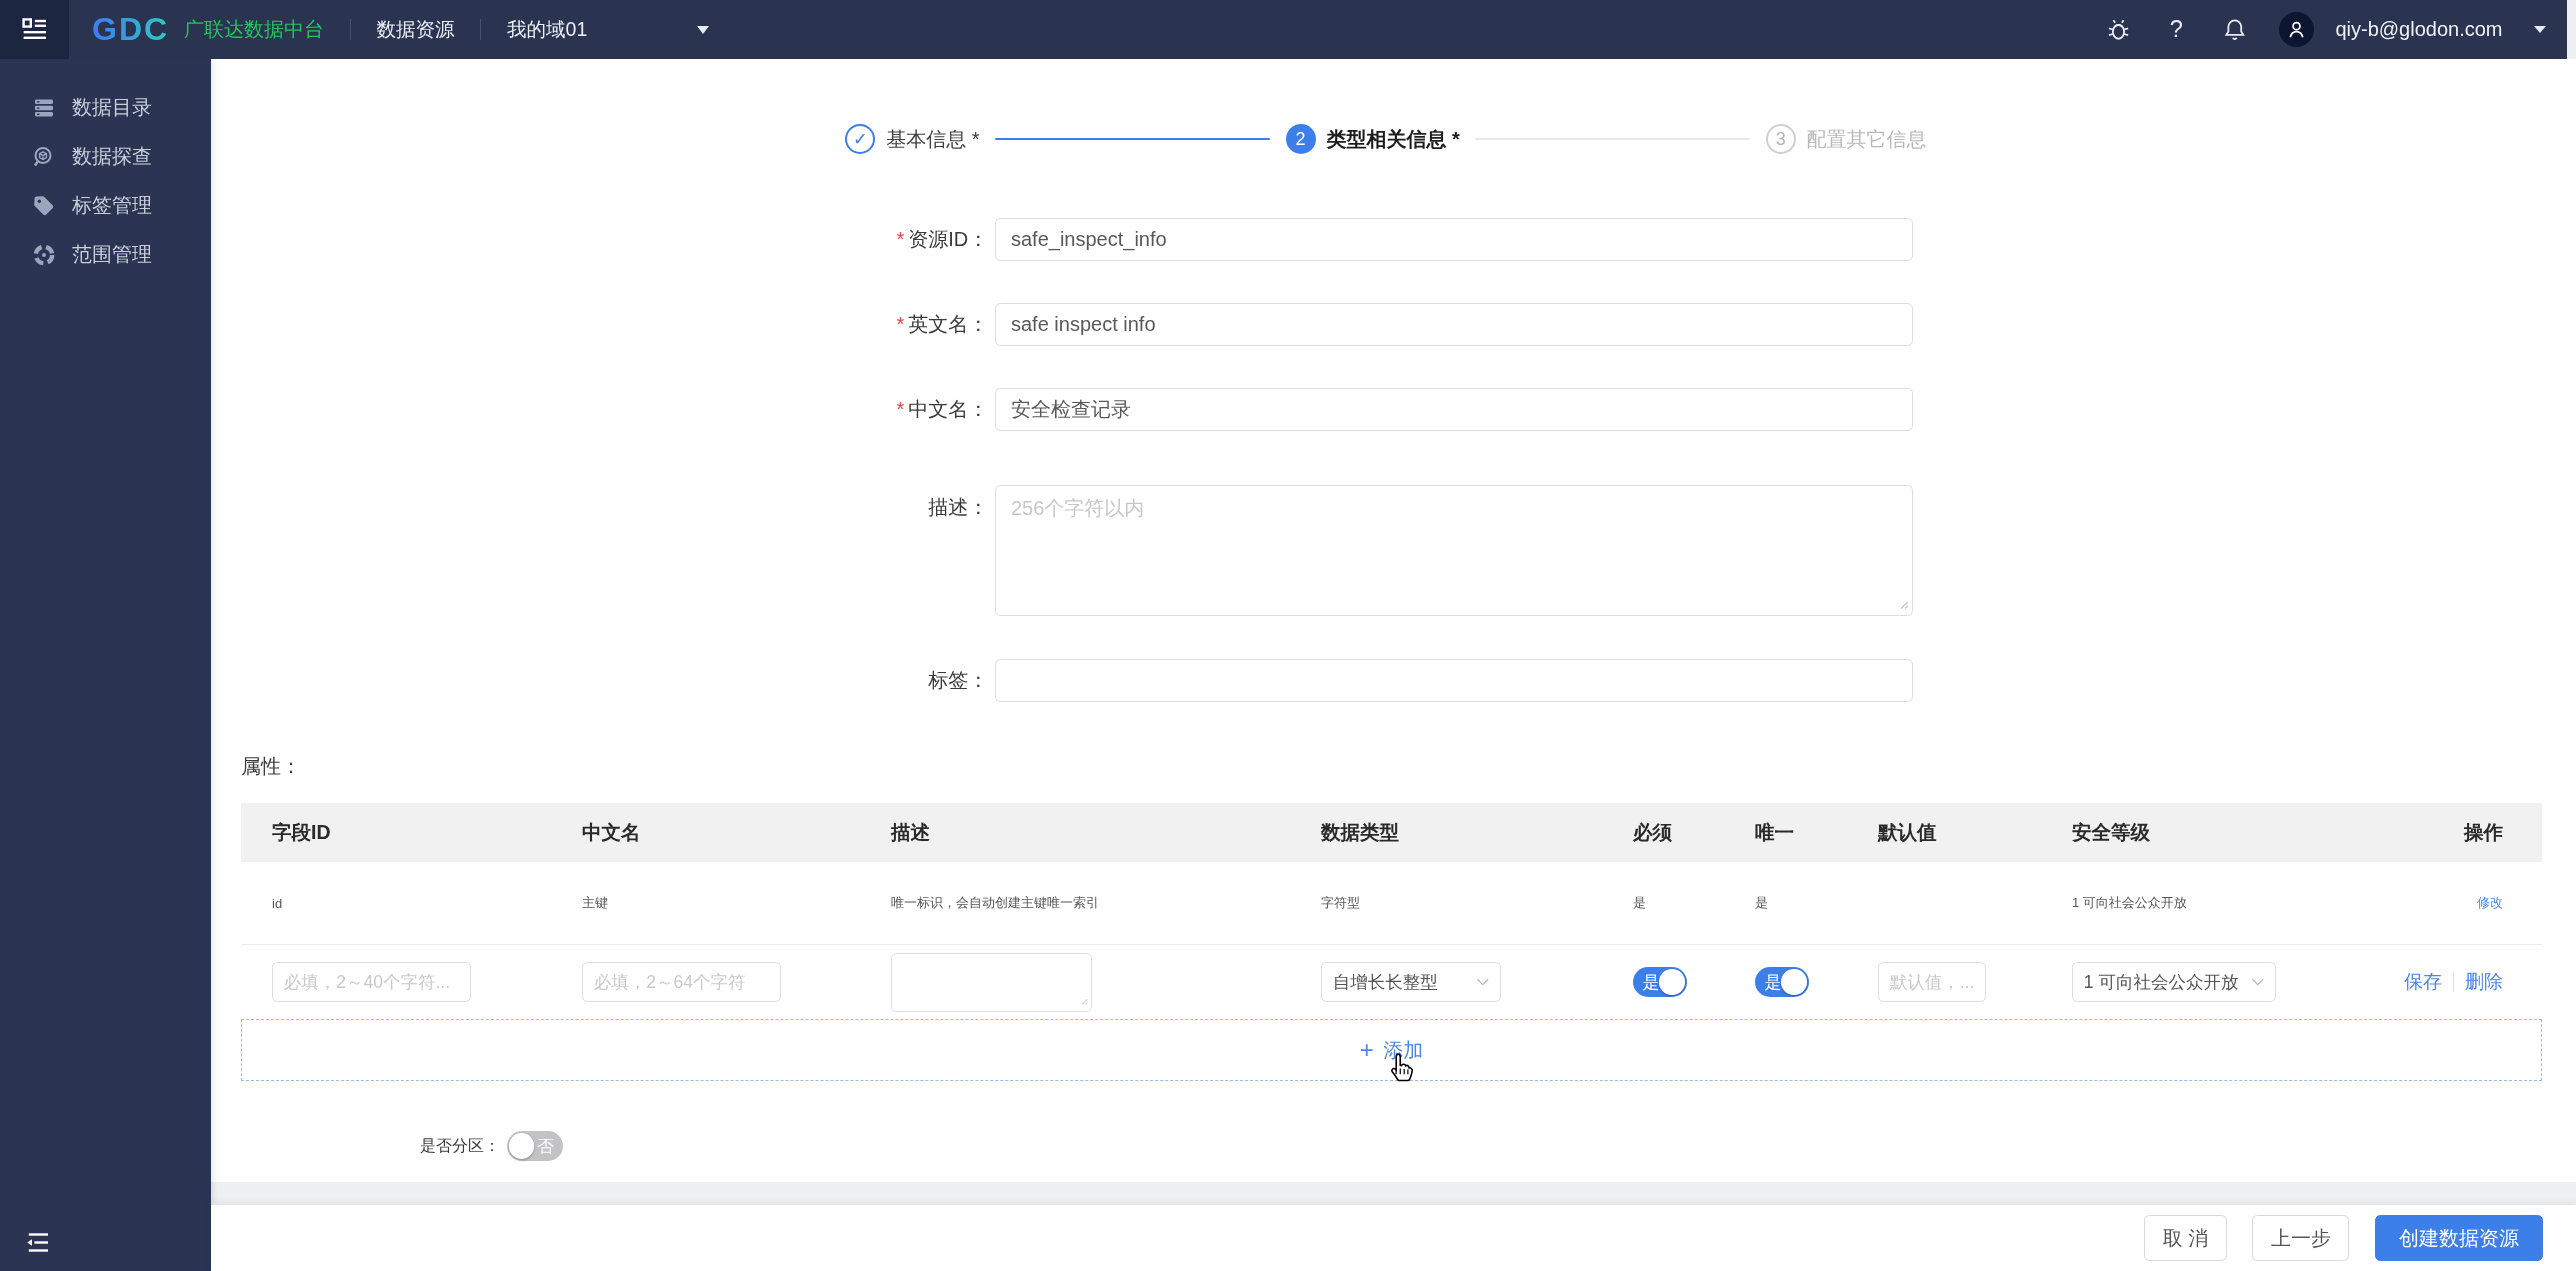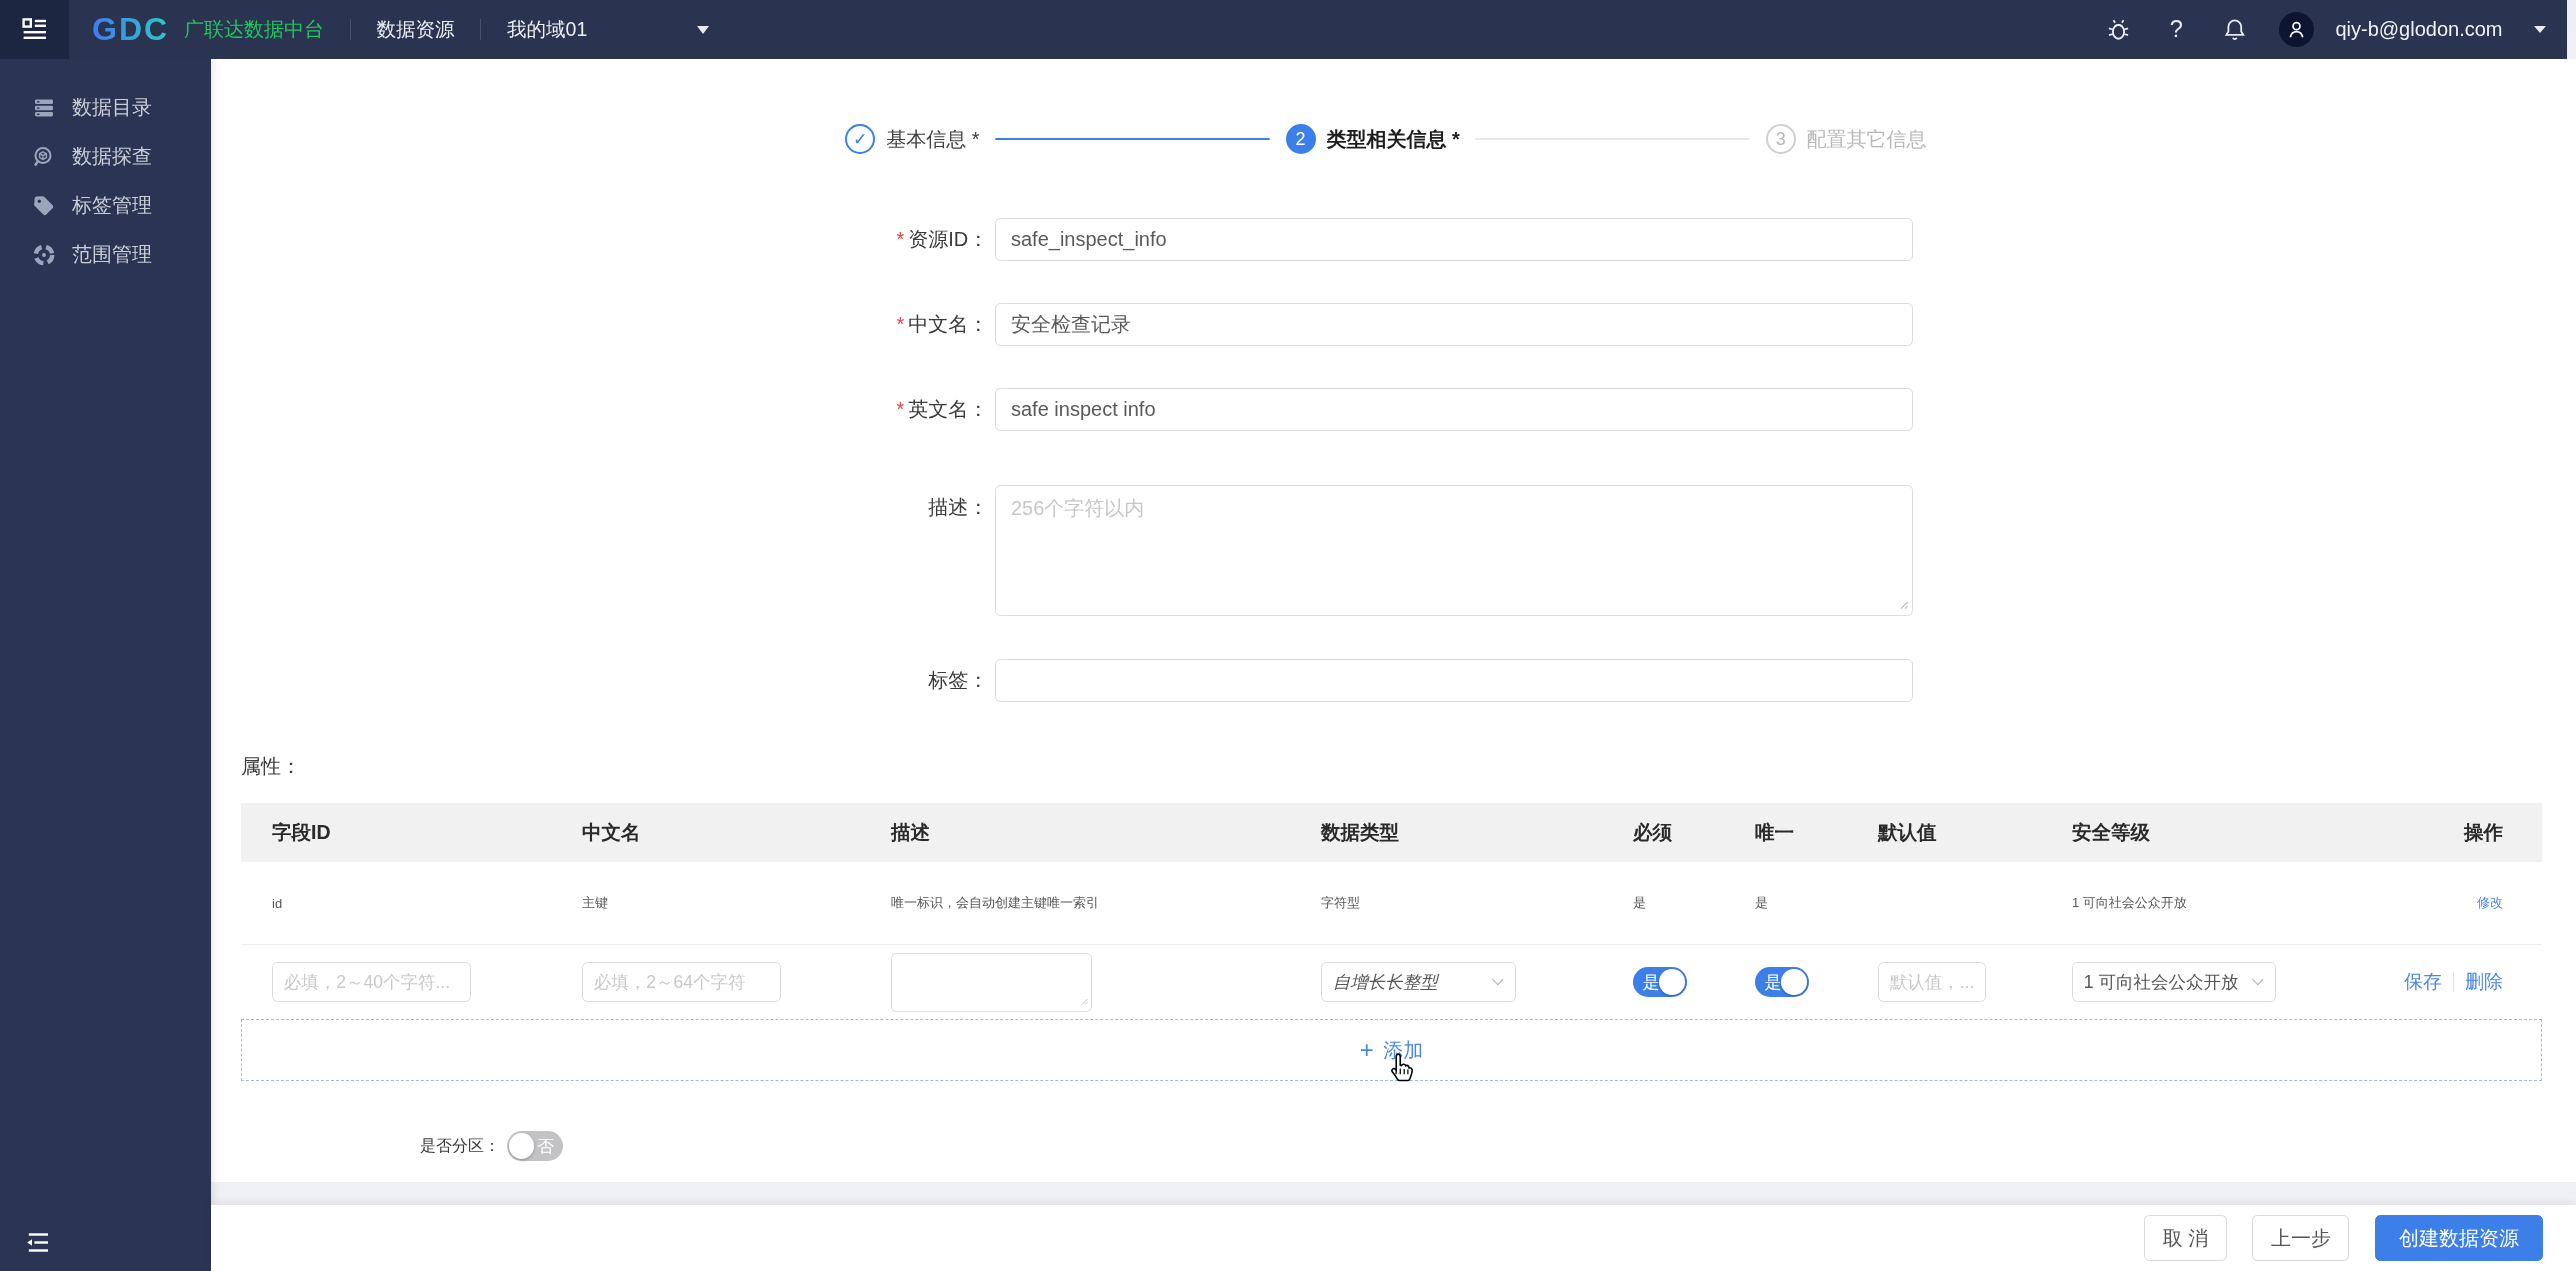--- a/index.html
+++ b/index.html
@@ -82,21 +82,21 @@
   .link{color:#4a86e8;cursor:pointer;}
   .editor-row{height:74px;}
   .mini-input{width:199px;height:40px;border:1.3px solid #ddd;border-radius:5.4px;padding:0 10.8px;
               font-size:17.5px;color:#595959;font-family:inherit;outline:none;}
   .mini-input::placeholder{color:#c9c9c9;}
   .mini-area{position:relative;width:201px;}
   .mini-textarea{width:201px;height:59px;border:1.3px solid #ddd;border-radius:5.4px;padding:5.4px 8px;
                  font-size:17.5px;font-family:inherit;resize:none;outline:none;display:block;}
   .sel{height:40px;border:1.3px solid #ddd;border-radius:5.4px;background:#fff;display:flex;align-items:center;
        justify-content:space-between;padding:0 10.8px;font-size:17.5px;color:#565656;cursor:pointer;}
-  .sel-type{width:195px;font-style:italic;}
+  .sel-type{width:180px;}
   .sel-level{width:204px;}
   .default-input{width:108px;}
   .switch{width:54px;height:30px;border-radius:15px;background:#3d7fe8;position:relative;display:flex;
           align-items:center;cursor:pointer;flex:0 0 auto;}
   .switch .sw-label{color:#fff;font-size:17px;margin-left:9.4px;}
   .switch .knob{position:absolute;right:2px;top:2px;width:25.6px;height:25.6px;border-radius:50%;background:#fff;
                 box-shadow:0 1.3px 2.7px rgba(0,0,0,0.25);}
   .switch.off{background:#c3c3c6;width:56px;}
   .switch.off .sw-label{margin-left:0;position:absolute;right:8.8px;color:#fff;}
   .switch.off .knob{left:2px;right:auto;}
@@ -246,26 +246,26 @@
       </div>
       <span class="step-label todo">配置其它信息</span>
     </div>
 
     <div class="form">
       <div class="form-row">
         <span class="form-label"><span class="req">*</span><span>资源ID：</span></span>
         <input class="txt-input" value="safe_inspect_info" style="">
       </div>
       <div class="form-row">
+        <span class="form-label"><span class="req">*</span><span>英文名：</span></span>
+        <input class="txt-input" value="safe inspect info" style="">
+      </div>
+      <div class="form-row">
         <span class="form-label"><span class="req">*</span><span>中文名：</span></span>
         <input class="txt-input" value="安全检查记录" style="">
-      </div>
-      <div class="form-row">
-        <span class="form-label"><span class="req">*</span><span>英文名：</span></span>
-        <input class="txt-input" value="safe inspect info" style="">
       </div>
       <div class="form-row gap80 top-align">
         <span class="form-label">描述：</span>
         <div class="desc-area">
           <textarea class="txt-area" placeholder="256个字符以内" style=""></textarea>
           <span class="grip">
             <svg width="12" height="12" viewBox="0 0 18 18" stroke="#b9b9b9" stroke-width="1.6">
               <line x1="16" y1="6" x2="6" y2="16"></line>
                 <line x1="16" y1="12" x2="12" y2="16"></line>
             </svg>

